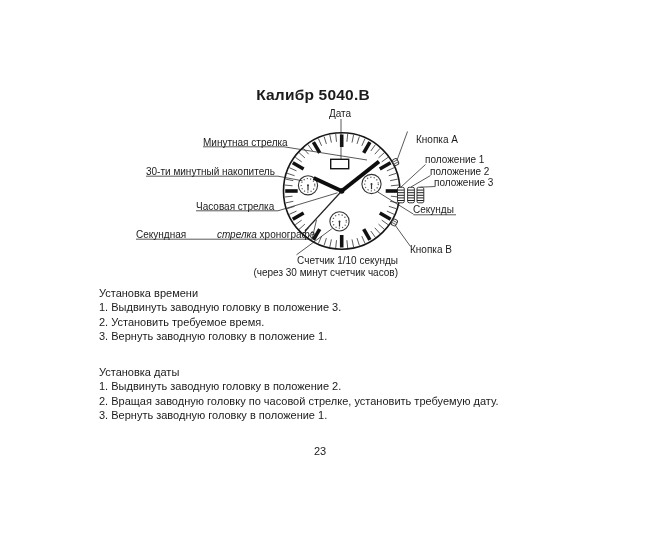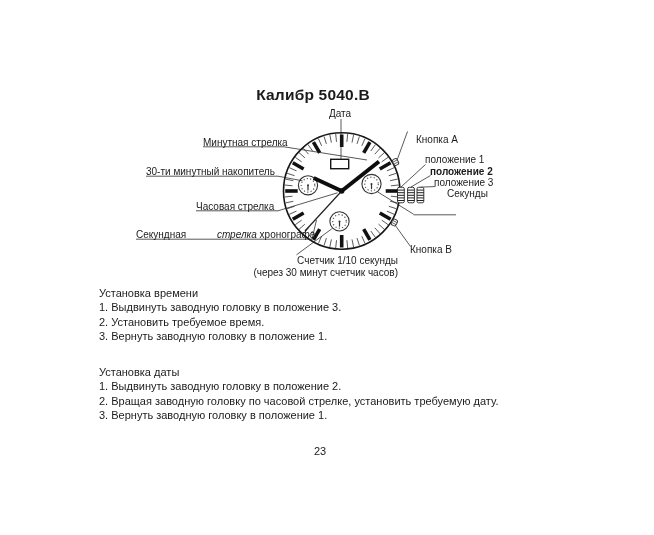--- a/index.html
+++ b/index.html
@@ -190,23 +190,23 @@
 
   <div class="title">Калибр 5040.В</div>
 
   <div class="lbl" style="left:329px;top:107.5px;">Дата</div>
   <div class="lbl" style="left:406px;top:134px;margin-left:10px;">Кнопка А</div>
   <div class="lbl" style="left:203px;top:136.5px;">Минутная стрелка</div>
   <div class="lbl" style="left:146px;top:166px;">30-ти минутный накопитель</div>
   <div class="lbl" style="left:196px;top:200.5px;">Часовая стрелка</div>
   <div class="lbl" style="left:136px;top:229px;"><span>Секундная </span><span class="it">стрелка</span><span> хронографа</span></div>
   <div class="lbl" style="left:425px;top:154px;">положение 1</div>
-  <div class="lbl" style="left:430px;top:165.5px;font-weight:bold;">положение 2</div>
+  <div class="lbl" style="left:430px;top:165.5px;">положение 2</div>
   <div class="lbl" style="left:434px;top:177px;text-align:right;">положение 3</div>
-  <div class="lbl" style="left:413px;top:188px;margin-left:34px;">Секунды</div>
+  <div class="lbl" style="left:413px;top:204px;">Секунды</div>
   <div class="lbl" style="left:410px;top:244px;">Кнопка В</div>
   <div class="counter-caption">
     <div>Счетчик 1/10 секунды</div>
     <div>(через 30 минут счетчик часов)</div>
   </div>
 
   <div class="body-text">
     <div class="b">Установка времени</div>
     <div>1. Выдвинуть заводную головку в положение 3.</div>
     <div>2. Установить требуемое время.</div>

